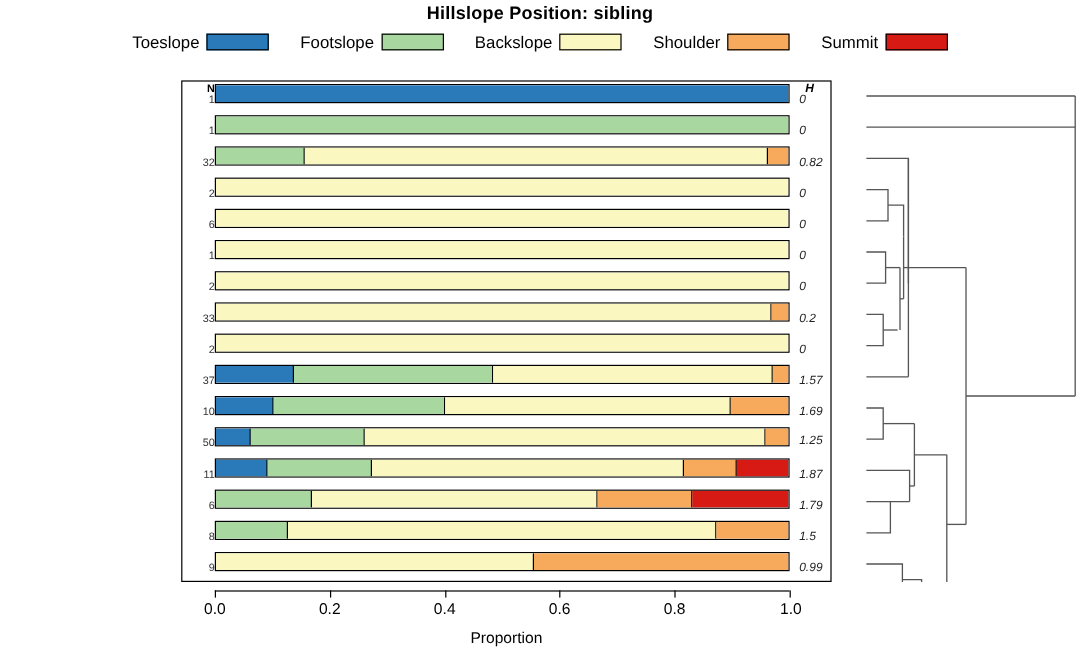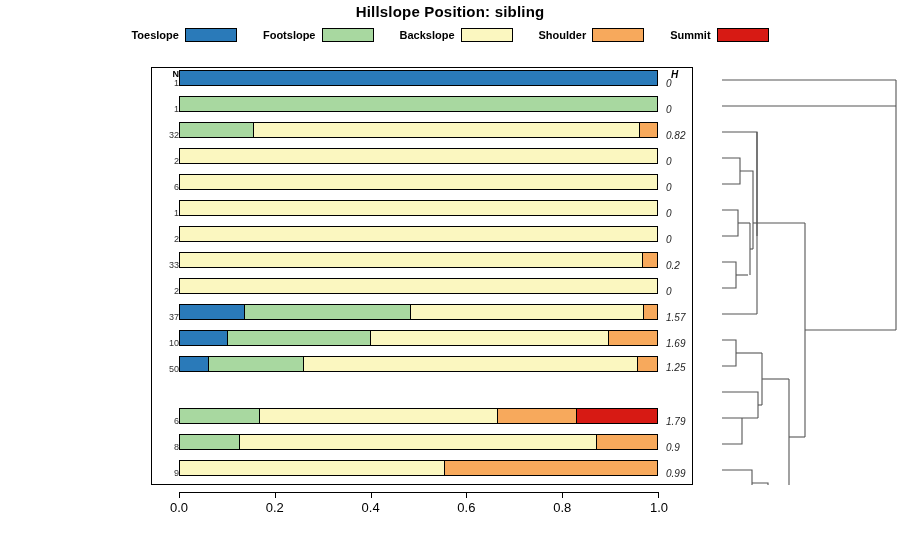--- a/index.html
+++ b/index.html
@@ -6,21 +6,21 @@
   body{width:900px;height:560px;font-family:"Liberation Sans",sans-serif;color:#000;overflow:hidden;}
   #root{position:relative;width:900px;height:399px;}
 
   .title{position:absolute;left:0;top:3px;width:900px;text-align:center;
          font-size:15px;font-weight:bold;letter-spacing:0.2px;}
 
   
   .legend{position:absolute;left:0;top:26px;width:900px;height:18px;
           display:flex;justify-content:center;align-items:center;gap:26px;}
   .leg-item{display:flex;align-items:center;gap:6px;}
-  .leg-lbl{font-size:11px;font-weight:bold;}
+  .leg-lbl{font-size:14px;}
   .leg-sw{width:52px;height:14px;border:1px solid #000;box-sizing:border-box;}
 
   
   .panel{position:absolute;left:151px;top:67px;width:542px;height:418px;
          border:1px solid #000;box-sizing:border-box;background:#fff;}
 
   .rows{position:absolute;left:151px;top:67px;width:542px;height:418px;}
   .row{position:absolute;left:0;width:542px;height:26px;}
 
   .nval{position:absolute;left:0px;width:28px;text-align:right;font-size:9px;color:#333;}
@@ -172,38 +172,49 @@
       <div class="row" style="top: 286px;">
         <div class="nval" style="top: 11px;">50</div>
         <div class="bar" style="top: 3px; width: 479px;">
           <div class="seg" style="width: 6%; background: rgb(42, 122, 185);"></div>
           <div class="seg" style="width: 20%; background: rgb(168, 216, 160);"></div>
           <div class="seg" style="width: 70%; background: rgb(251, 247, 192);"></div>
           <div class="seg" style="width: 4%; background: rgb(247, 169, 92);"></div>
         </div>
         <div class="hval" style="top: 9px; left: 515px;">1.25</div>
       </div>
+      <div class="row" style="top: 312px;">
+        <div class="nval" style="top: 11px;">11</div>
+        <div class="bar" style="top: 3px; width: 479px;">
+          <div class="seg" style="width: 9.1%; background: rgb(42, 122, 185);"></div>
+          <div class="seg" style="width: 18.2%; background: rgb(168, 216, 160);"></div>
+          <div class="seg" style="width: 54.5%; background: rgb(251, 247, 192);"></div>
+          <div class="seg" style="width: 9.1%; background: rgb(247, 169, 92);"></div>
+          <div class="seg" style="width: 9.1%; background: rgb(215, 26, 20);"></div>
+        </div>
+        <div class="hval" style="top: 11px; left: 515px;">1.87</div>
+      </div>
       <div class="row" style="top: 338px;">
         <div class="nval" style="top: 11px;">6</div>
         <div class="bar" style="top: 3px; width: 479px;">
           <div class="seg" style="width: 16.7%; background: rgb(168, 216, 160);"></div>
           <div class="seg" style="width: 50%; background: rgb(251, 247, 192);"></div>
           <div class="seg" style="width: 16.6%; background: rgb(247, 169, 92);"></div>
           <div class="seg" style="width: 16.7%; background: rgb(215, 26, 20);"></div>
         </div>
         <div class="hval" style="top: 11px; left: 515px;">1.79</div>
       </div>
       <div class="row" style="top: 364px;">
         <div class="nval" style="top: 11px;">8</div>
         <div class="bar" style="top: 3px; width: 479px;">
           <div class="seg" style="width: 12.5%; background: rgb(168, 216, 160);"></div>
           <div class="seg" style="width: 75%; background: rgb(251, 247, 192);"></div>
           <div class="seg" style="width: 12.5%; background: rgb(247, 169, 92);"></div>
         </div>
-        <div class="hval" style="top: 11px; left: 515px;">0.9</div>
+        <div class="hval" style="top: 11px; left: 515px;">1.5</div>
       </div>
       <div class="row" style="top: 390px;">
         <div class="nval" style="top: 11px;">9</div>
         <div class="bar" style="top: 3px; width: 479px;">
           <div class="seg" style="width: 55.5%; background: rgb(251, 247, 192);"></div>
           <div class="seg" style="width: 44.5%; background: rgb(247, 169, 92);"></div>
         </div>
         <div class="hval" style="top: 11px; left: 515px;">0.99</div>
       </div>
     </div>
@@ -216,20 +227,21 @@
       <div class="tlab" style="left: 123.8px;">0.2</div>
       <div class="tick" style="left: 219.6px;"></div>
       <div class="tlab" style="left: 219.6px;">0.4</div>
       <div class="tick" style="left: 315.4px;"></div>
       <div class="tlab" style="left: 315.4px;">0.6</div>
       <div class="tick" style="left: 411.2px;"></div>
       <div class="tlab" style="left: 411.2px;">0.8</div>
       <div class="tick" style="left: 507px;"></div>
       <div class="tlab" style="left: 508px;">1.0</div>
     </div>
+  <div class="xtitle">Proportion</div>
 
   <div class="dendro">
     <svg width="198" height="418" viewBox="0 0 198 418">
       <g fill="none" stroke="#555" stroke-width="1.1">
 
         <path d="M22,13 H196"></path>
 
         <path d="M22,39 H196"></path>
 
         <path d="M22,65 H57 V169"></path>

